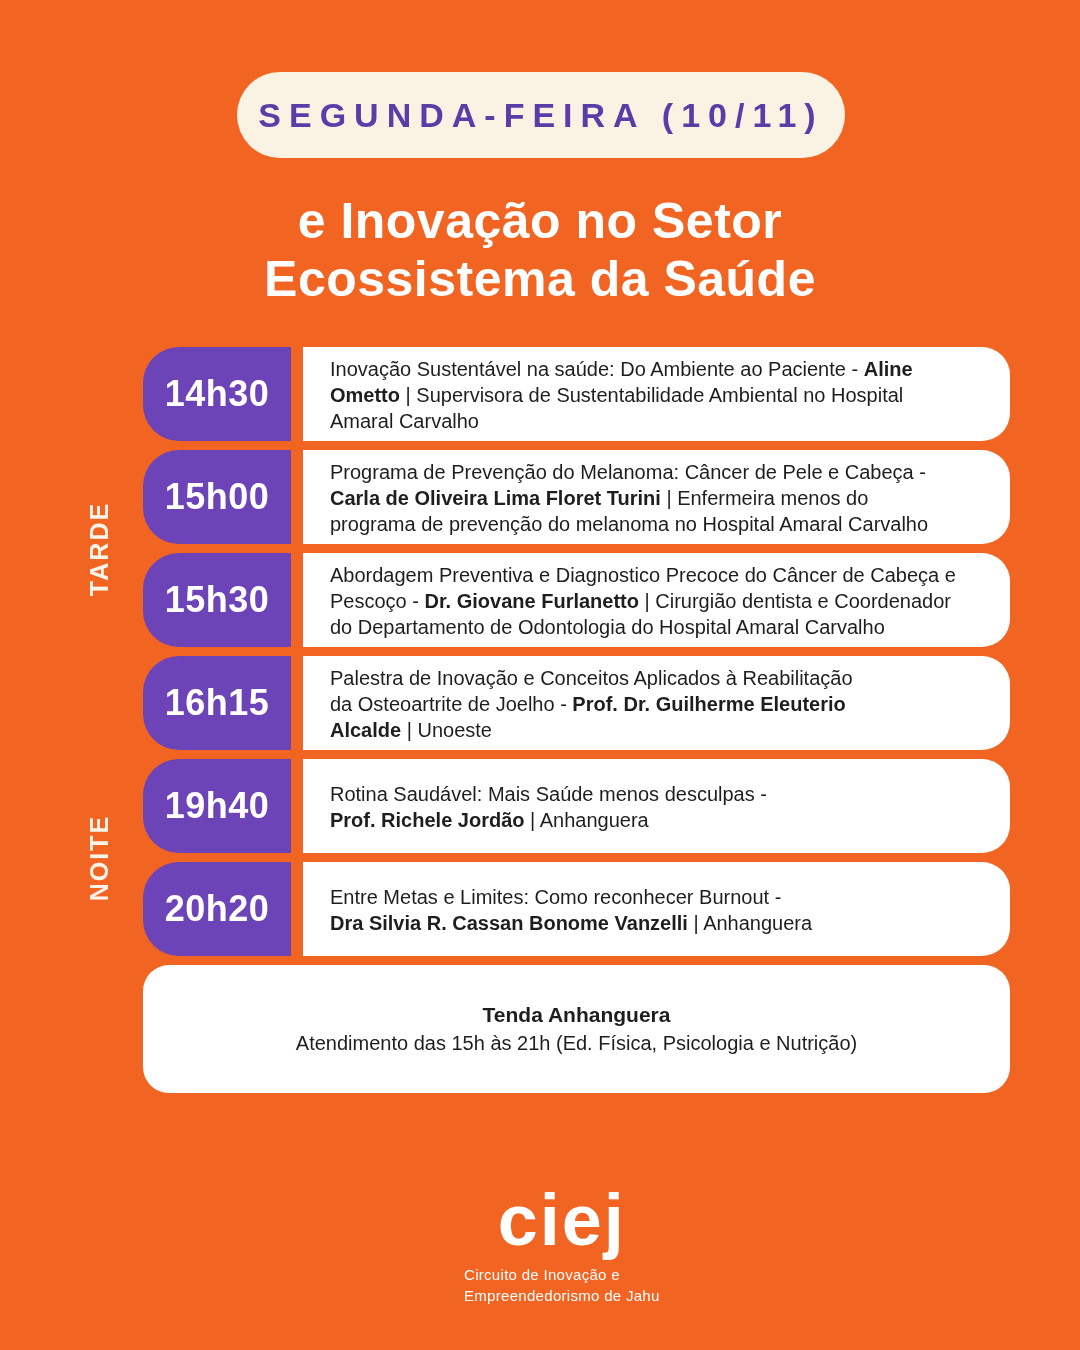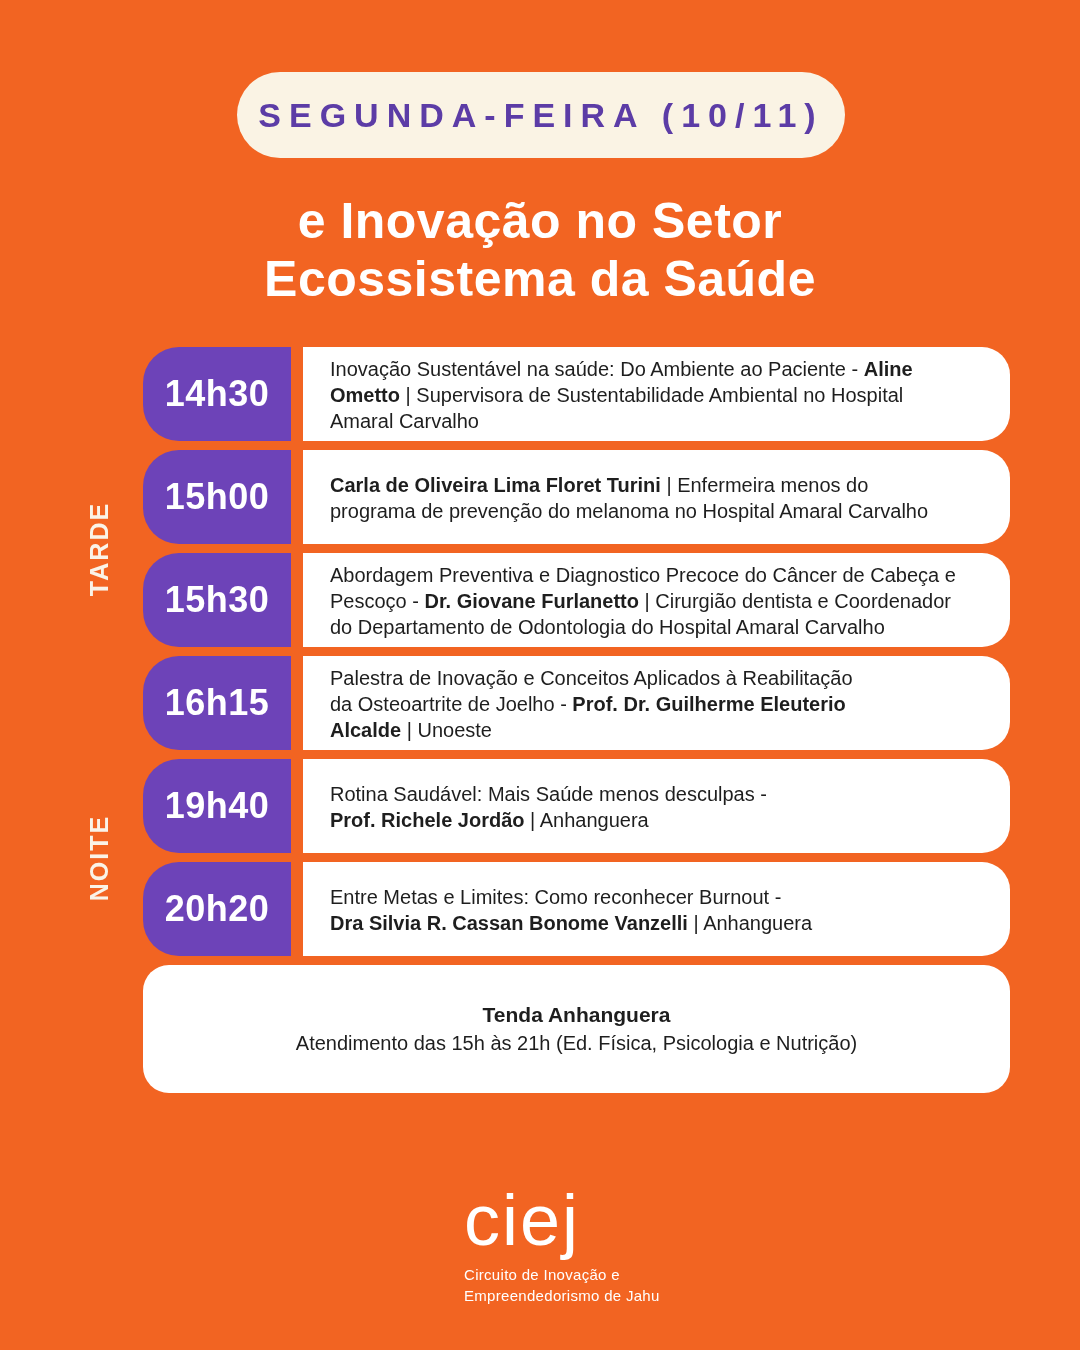--- a/index.html
+++ b/index.html
@@ -122,23 +122,24 @@
     line-height: 1.35;
   }
   .logo {
     position: absolute;
     left: 464px;
     top: 1184px;
     color: #FFFFFF;
   }
   .logo-wordmark {
     font-size: 72px;
-    font-weight: 400;
+    font-weight: 700;
     letter-spacing: 2px;
     line-height: 1.0;
+    text-align: center;
   }
   .logo-tagline {
     margin-top: 8px;
     font-size: 15px;
     line-height: 1.4;
     letter-spacing: 0.3px;
   }
 </style>
 </head>
 <body>
@@ -168,21 +169,22 @@
 Ometto</span><span> | Supervisora de Sustentabilidade Ambiental no Hospital
 Amaral Carvalho</span></p>
       </div>
     </div>
 
     <div class="row">
       <div class="time-badge">
         <span class="time-label">15h00</span>
       </div>
       <div class="session-card">
-        <p class="session-text"><span class="b">Carla de Oliveira Lima Floret Turini</span><span> | Enfermeira menos do
+        <p class="session-text"><span>Programa de Prevenção do Melanoma: Câncer de Pele e Cabeça -
+</span><span class="b">Carla de Oliveira Lima Floret Turini</span><span> | Enfermeira menos do
 programa de prevenção do melanoma no Hospital Amaral Carvalho</span></p>
       </div>
     </div>
 
     <div class="row">
       <div class="time-badge">
         <span class="time-label">15h30</span>
       </div>
       <div class="session-card">
         <p class="session-text"><span>Abordagem Preventiva e Diagnostico Precoce do Câncer de Cabeça e

